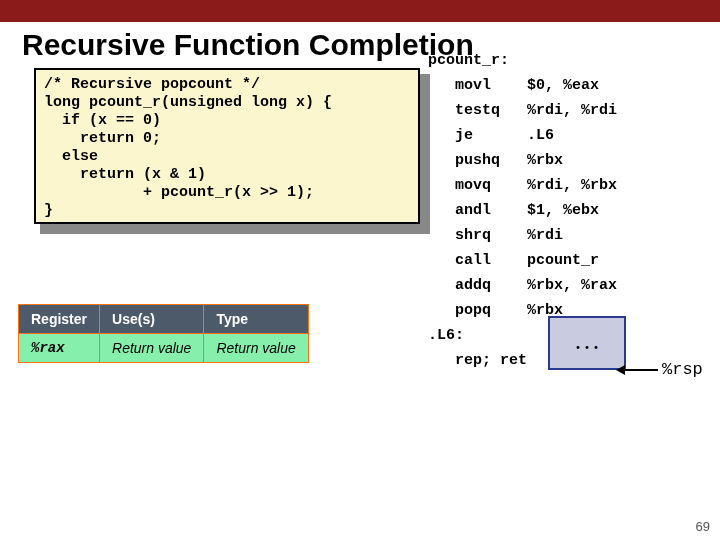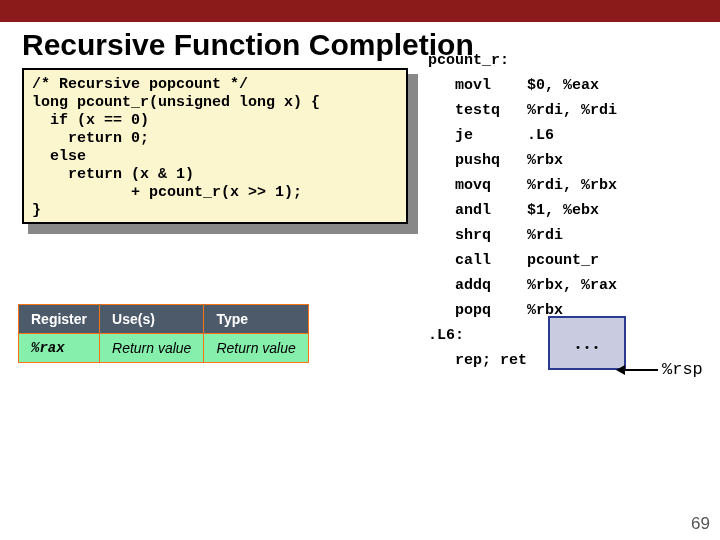--- a/index.html
+++ b/index.html
@@ -21,21 +21,21 @@
     font-weight: bold;
     margin: 6px 16px 6px 22px;
     color: #000;
   }
   .content {
     position: relative;
     margin: 0 18px;
   }
   .codebox-wrap {
     position: absolute;
-    left: 4px;
+    left: 16px;
     top: 0;
   }
   .shadow {
     position: absolute;
     left: 6px;
     top: 6px;
     width: 390px;
     height: 160px;
     background: #888;
   }
@@ -128,21 +128,21 @@
   }
   .rsp-label {
     font-family: Liberation Mono, monospace;
     font-size: 17px;
     margin-left: 4px;
   }
   .page-num {
     position: absolute;
     right: 10px;
     bottom: 6px;
-    font-size: 17px;
+    font-size: 13px;
     color: #555;
   }
 </style>
 </head>
 <body>
 
 <div class="topbar"></div>
 
 <div class="title">Recursive Function Completion</div>
 

